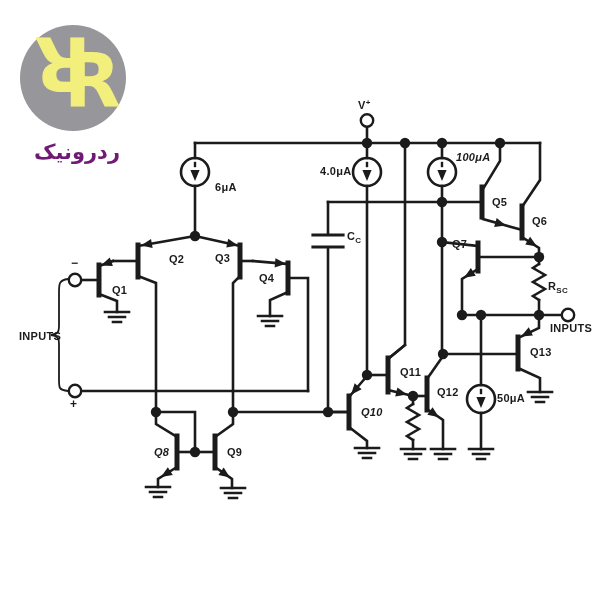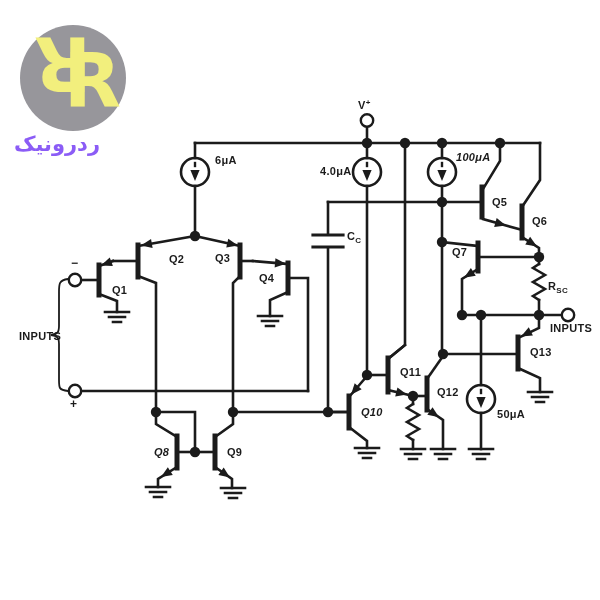--- a/index.html
+++ b/index.html
@@ -11,22 +11,22 @@
        letter-spacing:.3px;white-space:nowrap;}
   .lbl sup{font-size:8px;vertical-align:4px;}
   .lbl sub{font-size:8px;vertical-align:-3px;}
   .small{font-size:12px;}
   
   .logo-circle{position:absolute;left:20px;top:25px;width:106px;height:106px;border-radius:50%;
                background:#97969b;}
   .logo-letter{position:absolute;font:bold 74px "DejaVu Sans","Liberation Sans",sans-serif;
                color:#f2ef7d;line-height:1;}
   .logo-letter.flip{transform:rotate(180deg);}
-  .logo-brand{position:absolute;left:14px;top:132px;width:126px;text-align:left;direction:rtl;
-              font:bold 21px "DejaVu Sans","Liberation Sans",sans-serif;color:#8b5cf6;}
+  .logo-brand{position:absolute;left:14px;top:140px;width:126px;text-align:center;direction:rtl;
+              font:bold 21px "DejaVu Sans","Liberation Sans",sans-serif;color:#701a75;}
 </style>
 </head>
 <body>
 
 <div class="stage">
 
   <div>
     <div class="logo-circle"></div>
     <span class="logo-letter flip" style="left:34px;top:26px;">R</span>
     <span class="logo-letter" style="left:64px;top:44px;">R</span>
@@ -236,32 +236,32 @@
         <circle cx="156" cy="412" r="5.2"></circle>
           <circle cx="233" cy="412" r="5.2"></circle>
         <circle cx="328" cy="412" r="5.2"></circle>
           <circle cx="195" cy="452" r="5.2"></circle>
       </g>
     </g>
   </svg>
 
   <span class="lbl" style="left:358px;top:98px;"><span>V</span><sup>+</sup></span>
 
-  <span class="lbl" style="left:215px;top:154px;">6μA</span>
+  <span class="lbl" style="left:215px;top:181px;">6μA</span>
   <span class="lbl" style="left:320px;top:165px;">4.0μA</span>
   <span class="lbl" style="left:456px;top:151px;font-style:italic;">100μA</span>
-  <span class="lbl" style="left:497px;top:392px;margin-top:16px;">50μA</span>
+  <span class="lbl" style="left:497px;top:392px;">50μA</span>
 
   <span class="lbl" style="left:112px;top:284px;">Q1</span>
   <span class="lbl" style="left:144px;top:253px;margin-left:25px;">Q2</span>
   <span class="lbl" style="left:215px;top:252px;">Q3</span>
   <span class="lbl" style="left:259px;top:272px;">Q4</span>
   <span class="lbl" style="left:492px;top:196px;">Q5</span>
   <span class="lbl" style="left:532px;top:215px;">Q6</span>
-  <span class="lbl" style="left:452px;top:246px;">Q7</span>
+  <span class="lbl" style="left:452px;top:238px;">Q7</span>
   <span class="lbl" style="left:154px;top:446px;font-style:italic;">Q8</span>
   <span class="lbl" style="left:227px;top:446px;">Q9</span>
   <span class="lbl" style="left:361px;top:406px;font-style:italic;">Q10</span>
   <span class="lbl" style="left:400px;top:366px;text-align:right;">Q11</span>
   <span class="lbl" style="left:437px;top:386px;">Q12</span>
   <span class="lbl" style="left:530px;top:346px;">Q13</span>
 
   <span class="lbl" style="left:19px;top:330px;">INPUTS</span>
   <span class="lbl" style="left:550px;top:322px;">INPUTS</span>
 

